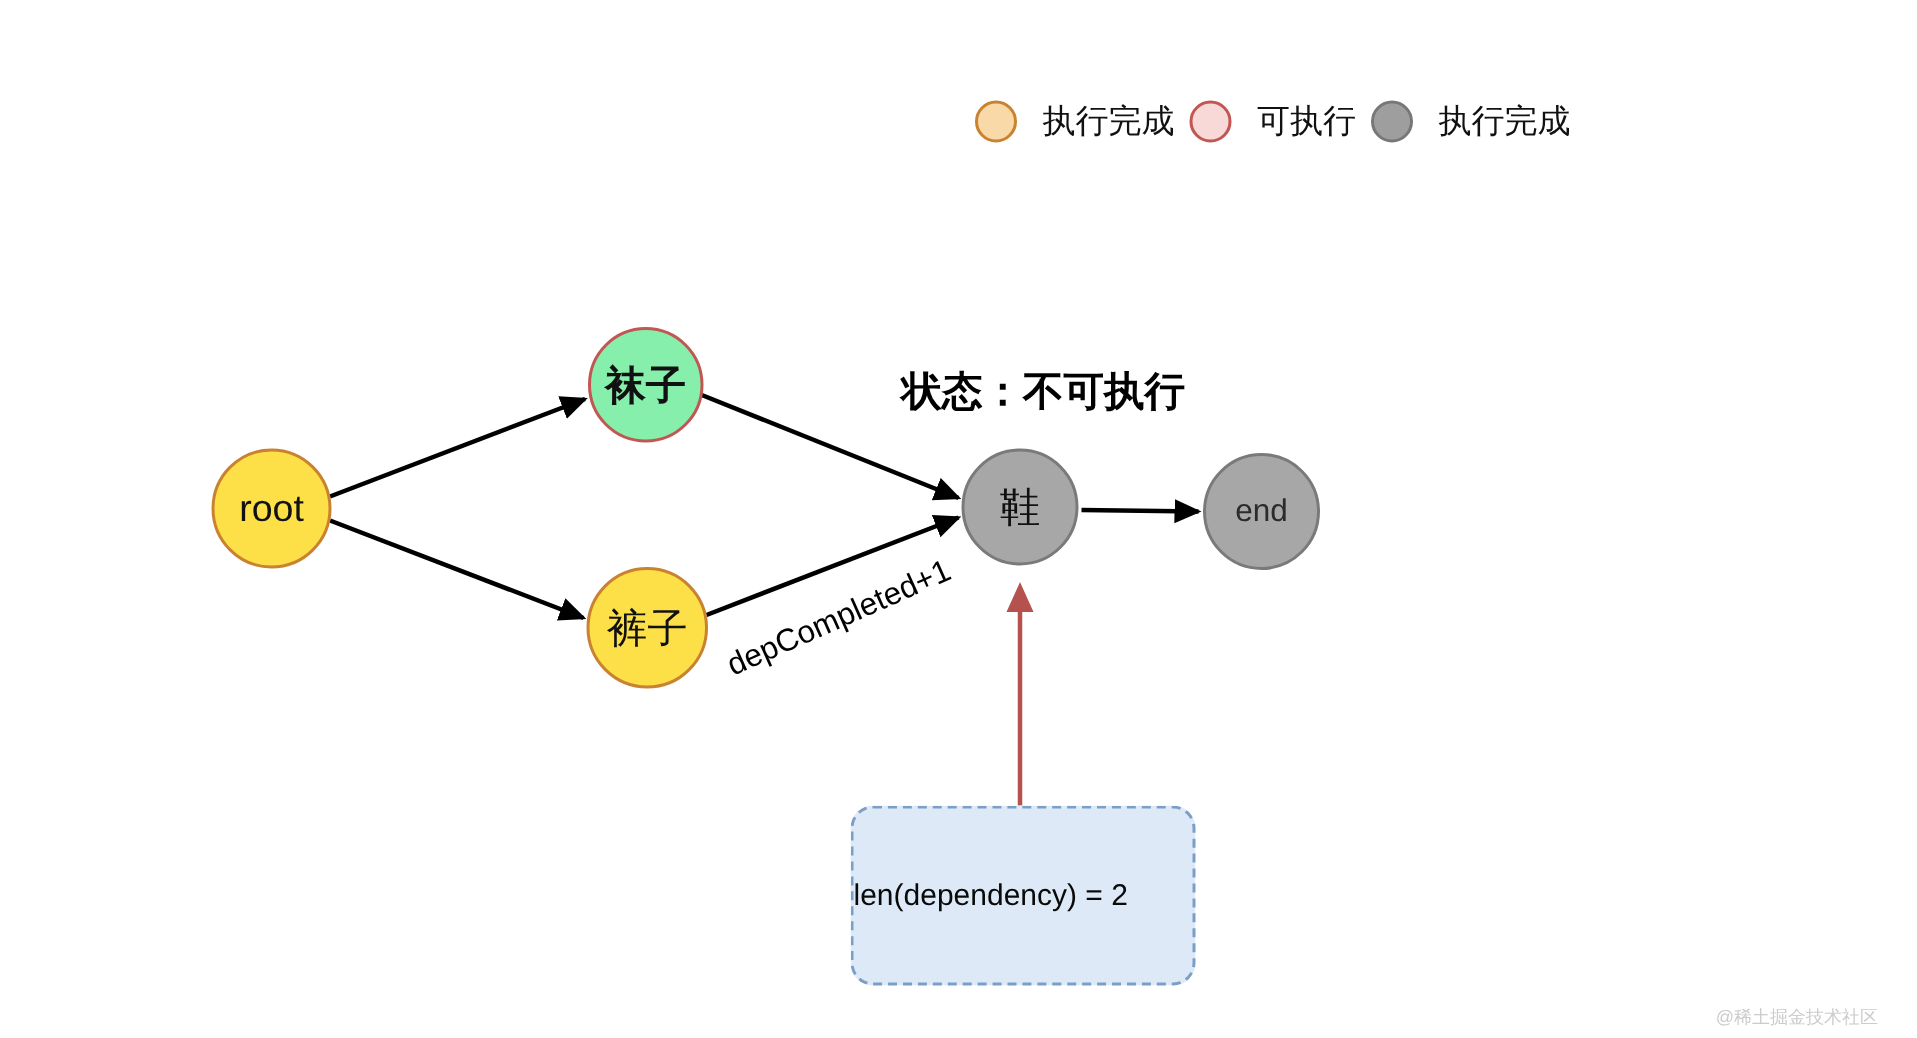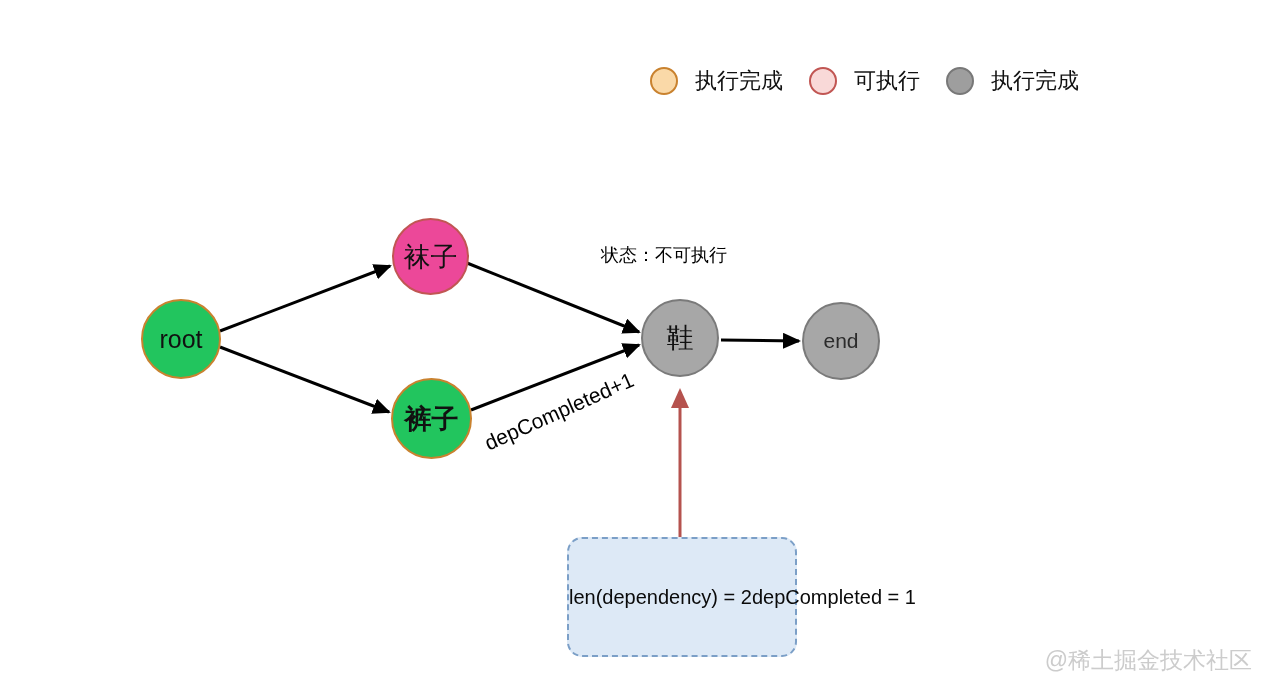--- a/index.html
+++ b/index.html
@@ -16,21 +16,21 @@
     overflow: hidden;
   }
 
   
   .legend {
     position: absolute;
     left: 650px;
     top: 66px;
     display: flex;
     align-items: center;
-    gap: 26px;
+    gap: 10px;
   }
   .legend-item {
     display: flex;
     align-items: center;
     gap: 17px;
   }
   .legend-dot {
     width: 24px;
     height: 24px;
     border-radius: 50%;
@@ -59,68 +59,68 @@
   .node {
     position: absolute;
     border-radius: 50%;
     display: flex;
     align-items: center;
     justify-content: center;
     box-sizing: border-box;
     color: #111111;
     white-space: nowrap;
   }
-  .node-completed { background: #22c55e; border: 2.5px solid #c9822f; }
-  .node-executable { background: #ec4899; border: 2.5px solid #c15653; }
+  .node-completed { background: #fde047; border: 2.5px solid #c9822f; }
+  .node-executable { background: #86efac; border: 2.5px solid #c15653; font-weight: bold; }
   .node-blocked { background: #a7a7a7; border: 2.5px solid #7a7a7a; }
   .node-root   { left: 141px; top: 299px; width: 80px; height: 80px; font-size: 25px; }
   .node-socks  { left: 392px; top: 218px; width: 77px; height: 77px; font-size: 27px; }
-  .node-pants  { left: 391px; top: 378px; width: 81px; height: 81px; font-size: 27px; font-weight: bold; }
+  .node-pants  { left: 391px; top: 378px; width: 81px; height: 81px; font-size: 27px; }
   .node-shoe   { left: 641px; top: 299px; width: 78px; height: 78px; font-size: 27px; }
   .node-end    { left: 802px; top: 302px; width: 78px; height: 78px; font-size: 21px; color: #2b2b2b; }
 
   
   .status-caption {
     position: absolute;
     left: 601px;
     top: 243px;
-    font-size: 18px;
-    font-weight: normal;
+    font-size: 27px;
+    font-weight: bold;
     color: #000000;
     white-space: nowrap;
   }
 
   
   .annotation-box {
     position: absolute;
     left: 567px;
     top: 537px;
     width: 230px;
     height: 120px;
     box-sizing: border-box;
     background: #dde9f6;
     border: 2px dashed #7b9fc7;
     border-radius: 15px;
     display: flex;
-    flex-direction: row;
-    align-items: center;
+    flex-direction: column;
+    align-items: flex-start;
     justify-content: space-evenly;
   }
   .annotation-line {
     font-size: 20px;
     color: #0a0a0a;
     white-space: nowrap;
   }
 
   
   .watermark {
     position: absolute;
     right: 26px;
-    bottom: 16px;
-    font-size: 23px;
+    bottom: 5px;
+    font-size: 12px;
     color: #cccccc;
     white-space: nowrap;
     margin-left: 28px;
   }
 </style>
 </head>
 <body>
 
 <div class="canvas">
 
@@ -173,18 +173,17 @@
   </div>
   <div class="node node-blocked node-shoe">
     <span>鞋</span>
   </div>
   <div class="node node-blocked node-end">
     <span>end</span>
   </div>
 
   <div class="annotation-box">
     <div class="annotation-line">len(dependency) = 2</div>
-    <div class="annotation-line">depCompleted = 1</div>
   </div>
 
   <div class="watermark">@稀土掘金技术社区</div>
 
 </div>
 
 </body></html>

